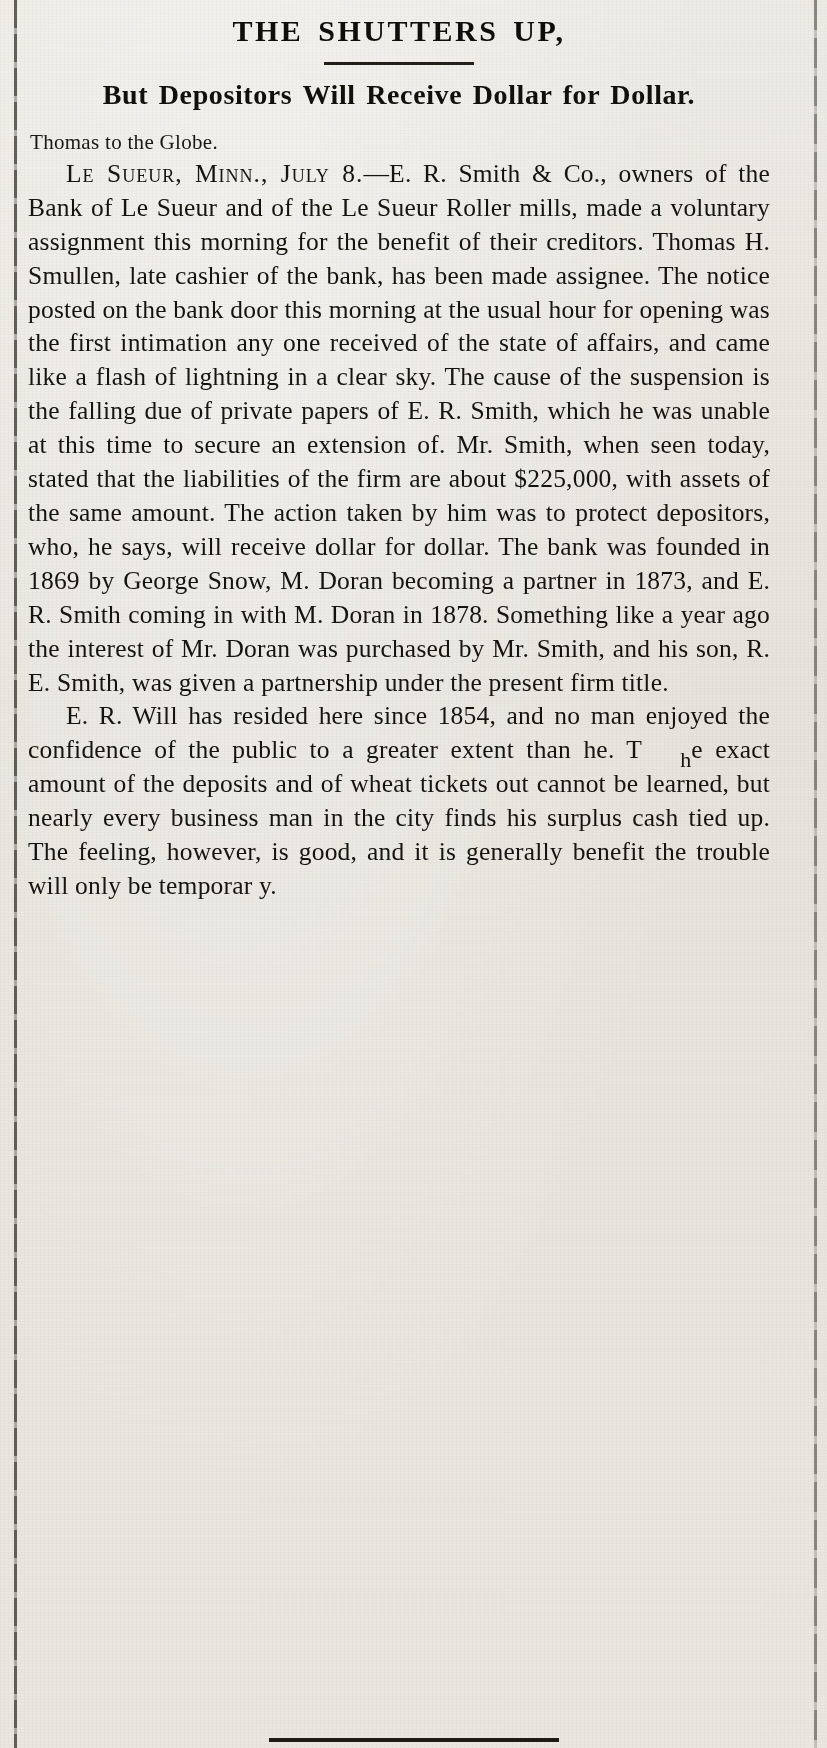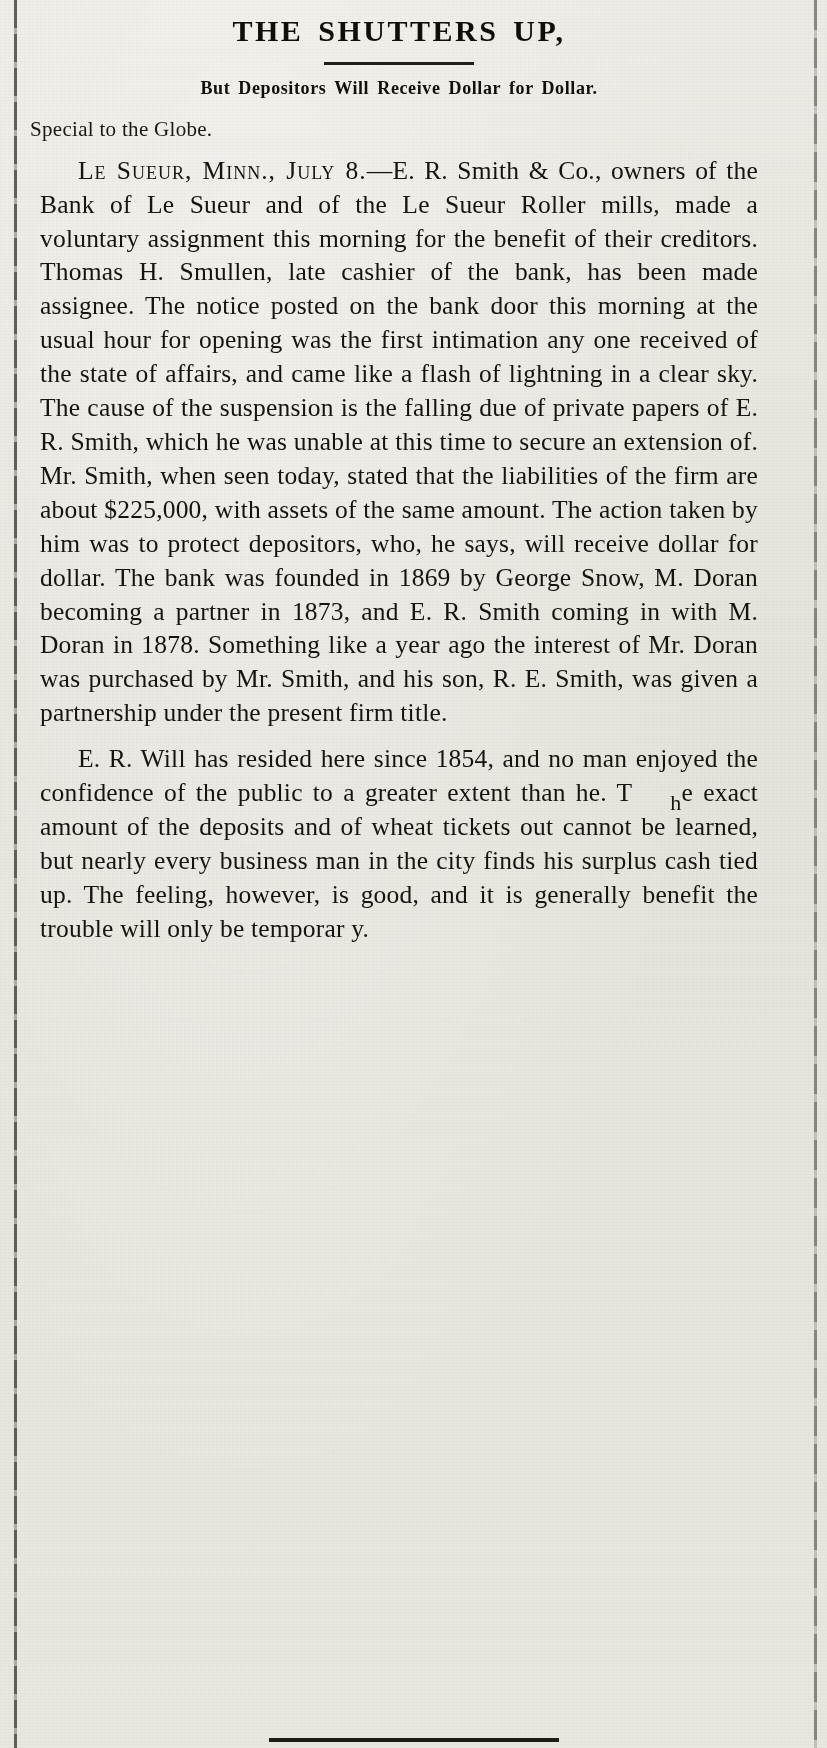--- a/index.html
+++ b/index.html
@@ -70,21 +70,21 @@
     width: 150px;
     height: 3px;
     background: #23201a;
     margin: 14px auto 12px auto;
   }
   .subhead {
     margin: 4px auto;
     width: 700px;
     text-align: center;
     font-weight: bold;
-    font-size: 18px;
+    font-size: 28px;
     line-height: 1.32;
     letter-spacing: 0.6px;
     word-spacing: 3px;
     color: #12100b;
   }
   .credit {
     margin: 16px 0 2px 2px;
     font-size: 21px;
     letter-spacing: 0.3px;
     color: #1a1813;
@@ -92,21 +92,21 @@
   .body-text {
     margin: 0;
     font-size: 25.5px;
     line-height: 1.33;
     text-align: justify;
     text-justify: inter-word;
     letter-spacing: 0.2px;
     color: #16140f;
   }
   .body-text p {
-    margin: 12px;
+    margin: 0;
     text-indent: 38px;
   }
   .smallcaps {
     font-variant: small-caps;
     letter-spacing: 1px;
   }
   .lowered {
     display: inline-block;
     position: relative;
     top: 9px;
@@ -142,21 +142,21 @@
   <div class="col-rule-right"></div>
 
   <div class="content">
 
     <h1 class="headline">THE SHUTTERS UP,</h1>
 
     <div class="rule-short"></div>
 
     <h2 class="subhead">But Depositors Will Receive Dollar for Dollar.</h2>
 
-    <div class="credit">Special to the Globe.</div>
+    <div class="credit">Thomas to the Globe.</div>
 
     <div class="body-text">
       <p>
         <span class="smallcaps">Le Sueur, Minn., July 8.</span><span>—</span><span>E. R. Smith &amp; Co., owners of the Bank of Le Sueur and of the Le Sueur Roller mills, made a voluntary assignment this morning for the benefit of their creditors. Thomas H. Smullen, late cashier of the bank, has been made assignee. The notice posted on the bank door this morning at the usual hour for opening was the first intimation any one received of the state of affairs, and came like a flash of lightning in a clear sky. The cause of the suspension is the falling due of private papers of E. R. Smith, which he was unable at this time to secure an extension of. Mr. Smith, when seen today, stated that the liabilities of the firm are about $225,000, with assets of the same amount. The action taken by him was to protect depositors, who, he says, will receive dollar for dollar. The bank was founded in 1869 by George Snow, M. Doran becoming a partner in 1873, and E. R. Smith coming in with M. Doran in 1878. Something like a year ago the interest of Mr. Doran was purchased by Mr. Smith, and his son, R. E. Smith, was given a partnership under the present firm title.</span>
       </p>
       <p>
         <span>E. R. Will has resided here since 1854, and no man enjoyed the confidence of the public to a greater extent than he. T</span><span class="lowered">h</span><span>e exact amount of the deposits and of</span>
         <span>wheat tickets out cannot be learned, but nearly every business man in the city finds his surplus cash tied up. The feeling, however, is good, and it is generally benefit the trouble will only be temporar y.</span>
       </p>
     </div>

